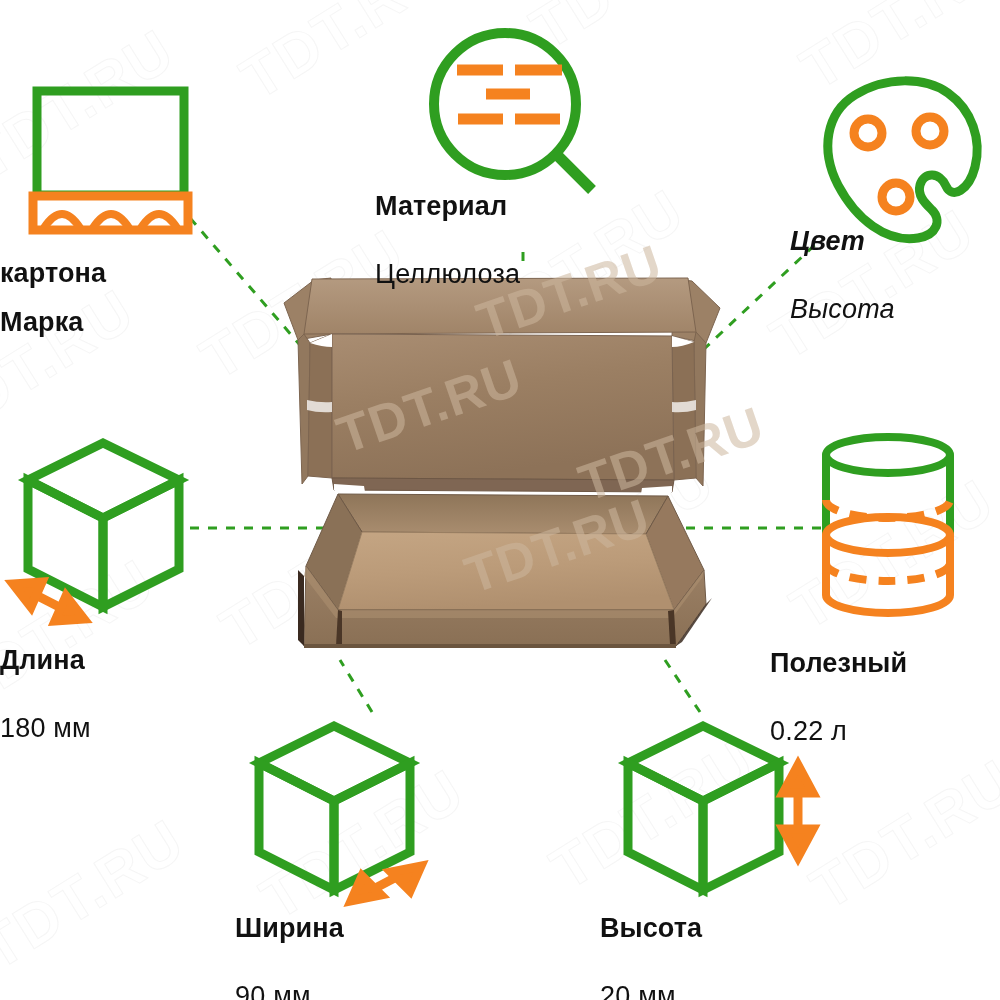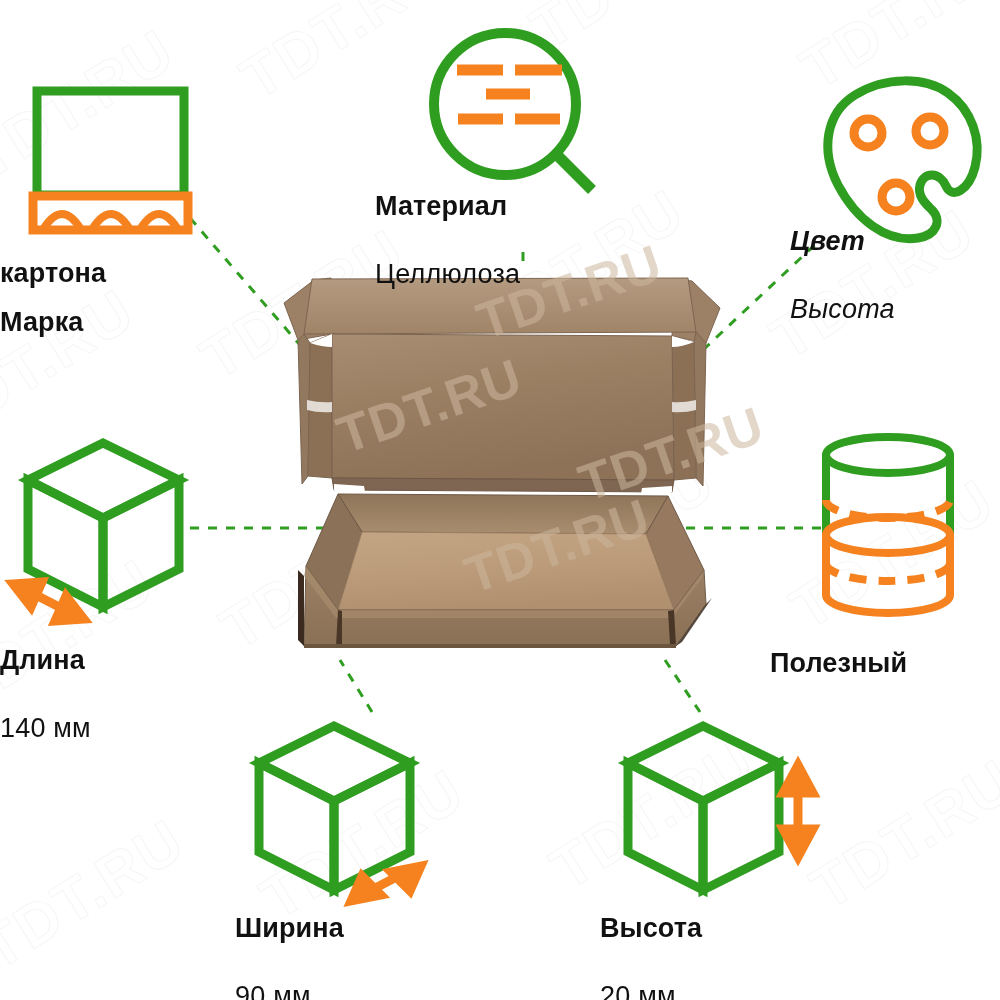--- a/index.html
+++ b/index.html
@@ -319,25 +319,26 @@
     <span class="v">Целлюлоза</span>
   </div>
 
   <div class="lbl" id="txt-color">
     <span class="t">Цвет</span>
     <span class="v">Высота</span>
   </div>
 
   <div class="lbl" id="txt-length">
     <span class="t">Длина</span>
-    <span class="v">140 мм</span>
+    <span class="v">180 мм</span>
   </div>
 
   <div class="lbl" id="txt-volume">
     <span class="t">Полезный</span>
+    <span class="v">0.22 л</span>
   </div>
 
   <div class="lbl" id="txt-width">
     <span class="t">Ширина</span>
     <span class="v">90 мм</span>
   </div>
 
   <div class="lbl" id="txt-height">
     <span class="t">Высота</span>
     <span class="v">20 мм</span>

